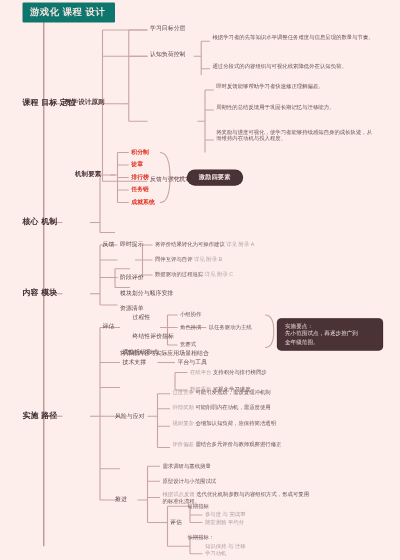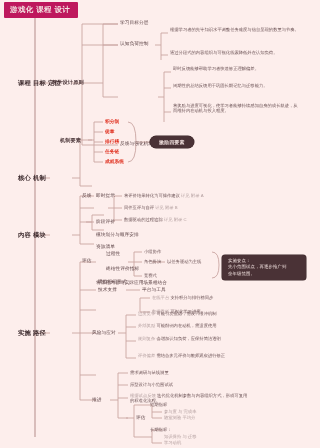--- a/index.html
+++ b/index.html
@@ -7,22 +7,22 @@
     width:310px;height:448px;overflow:hidden;
     background:#fdeeec;
     font-family:"Liberation Sans","DejaVu Sans",sans-serif;
     position:relative;
     -webkit-font-smoothing:none;
   }
   #map{position:absolute;inset:0;}
 
   
   .titlebar{
-    position:absolute;left:4px;top:2px;
-    background:#be185d;
+    position:absolute;left:18px;top:2px;
+    background:#0f766e;
     padding:3px 8px 4px 6px;
     border-radius:1px;
     z-index:5;
   }
   .titlebar .t{
     color:#f3e3e1;font-size:7.5px;font-weight:bold;
     letter-spacing:.4px;white-space:nowrap;line-height:9px;
   }
 
   

